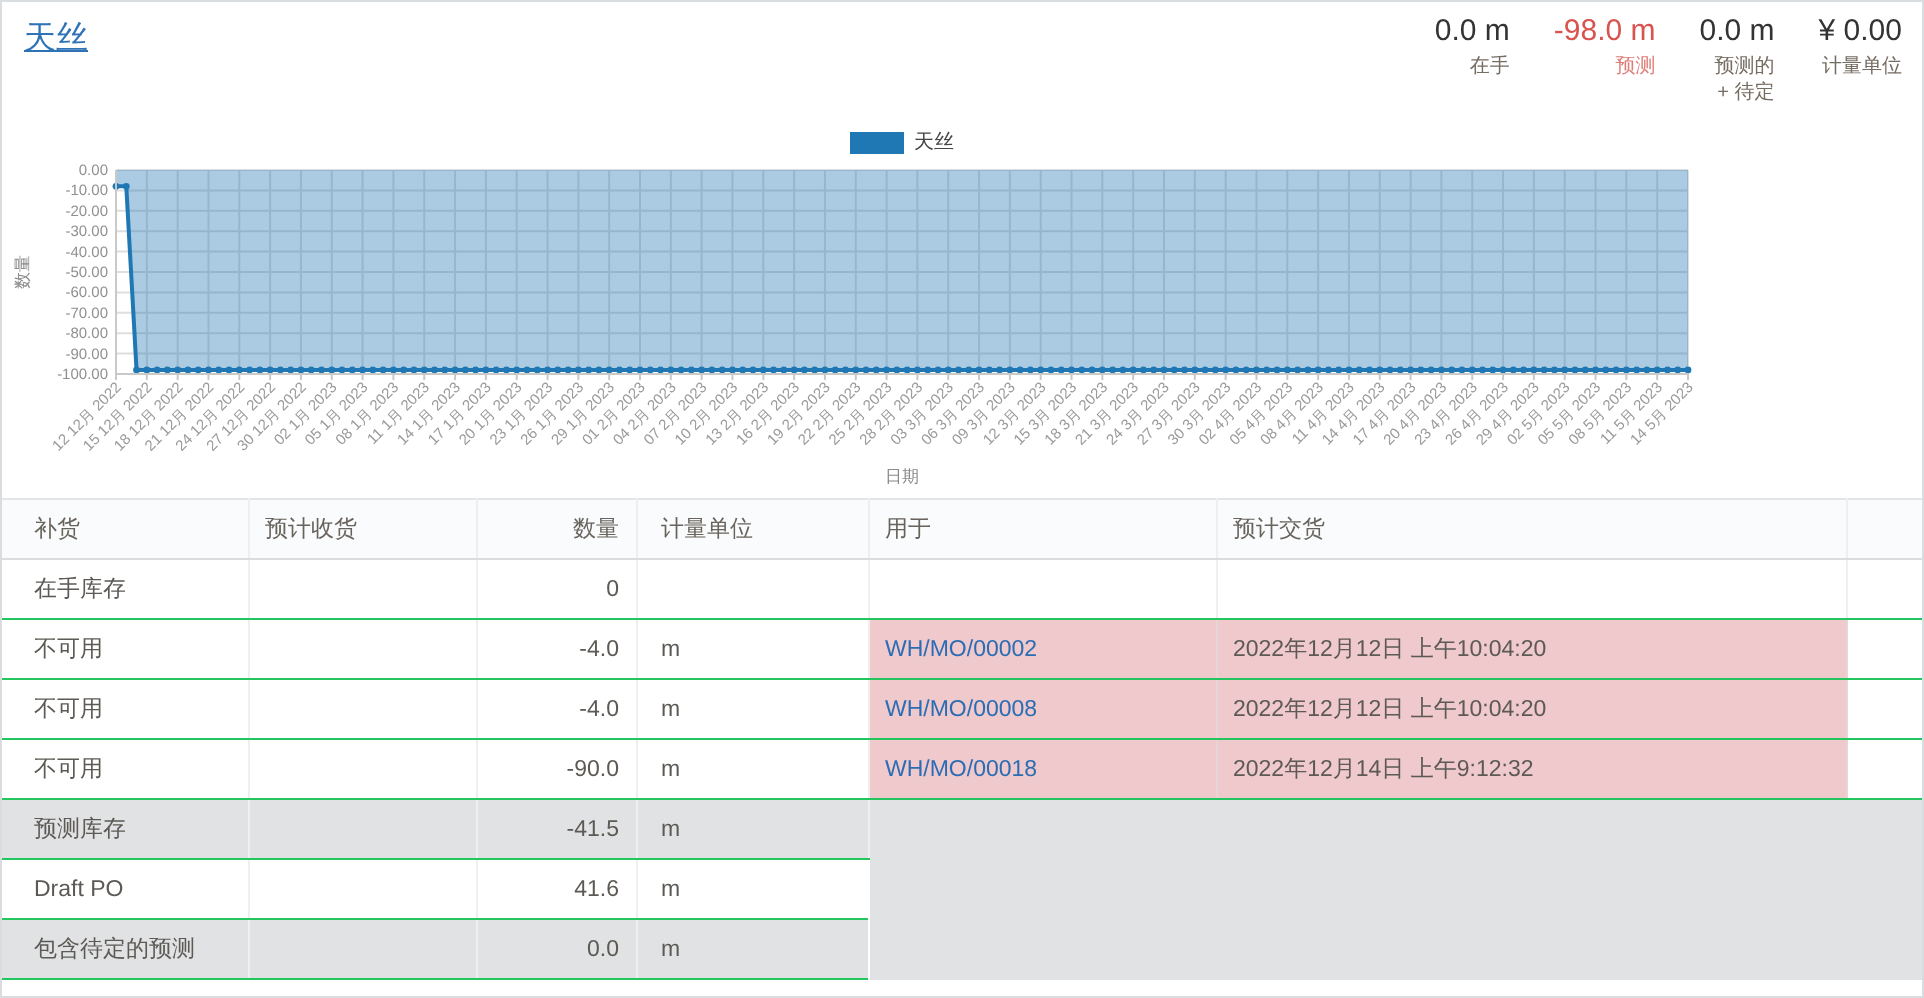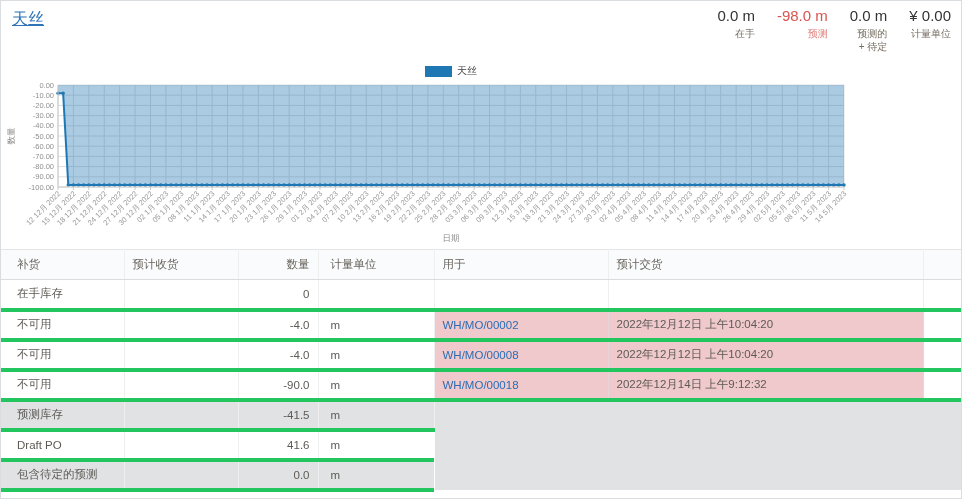--- a/index.html
+++ b/index.html
@@ -35,21 +35,21 @@
   .xtick-label { font-size:7.5px; fill:#9a9a9a; }
   .axis-title { font-size:8.5px; fill:#8a8a8a; }
   
   table {
     position:absolute; left:0; top:248px; width:962px;
     border-collapse:collapse; table-layout:fixed;
   }
   th, td {
     height:30px; box-sizing:border-box; padding:0 8px; font-size:11.5px;
     color:#5d5a55; text-align:left; overflow:hidden; white-space:nowrap;
-    border-bottom:4px solid #22c55e; border-right:1px solid #efefef;
+    border-bottom:1px solid #22c55e; border-right:1px solid #efefef;
   }
   th { background:#fafbfc; color:#68645d; font-weight:400;
        border-top:1px solid #e5e5e5; border-bottom:1px solid #dcdcdc; }
   th:last-child, td:last-child { border-right:none; }
   th.c-qty, td.c-qty { text-align:right; }
   td.c-name { padding-left:16px; } th.c-name { padding-left:16px; }
   td.c-uom { padding-left:12px; } th.c-uom { padding-left:12px; }
   tr.gray > td { background:#e1e2e4;margin-left:28px; }
   td.pink { background:#efc9cb; border-right-color:#e6d4d6; }
   td.merged { background:#fff; border-bottom:none; border-right:none; }

